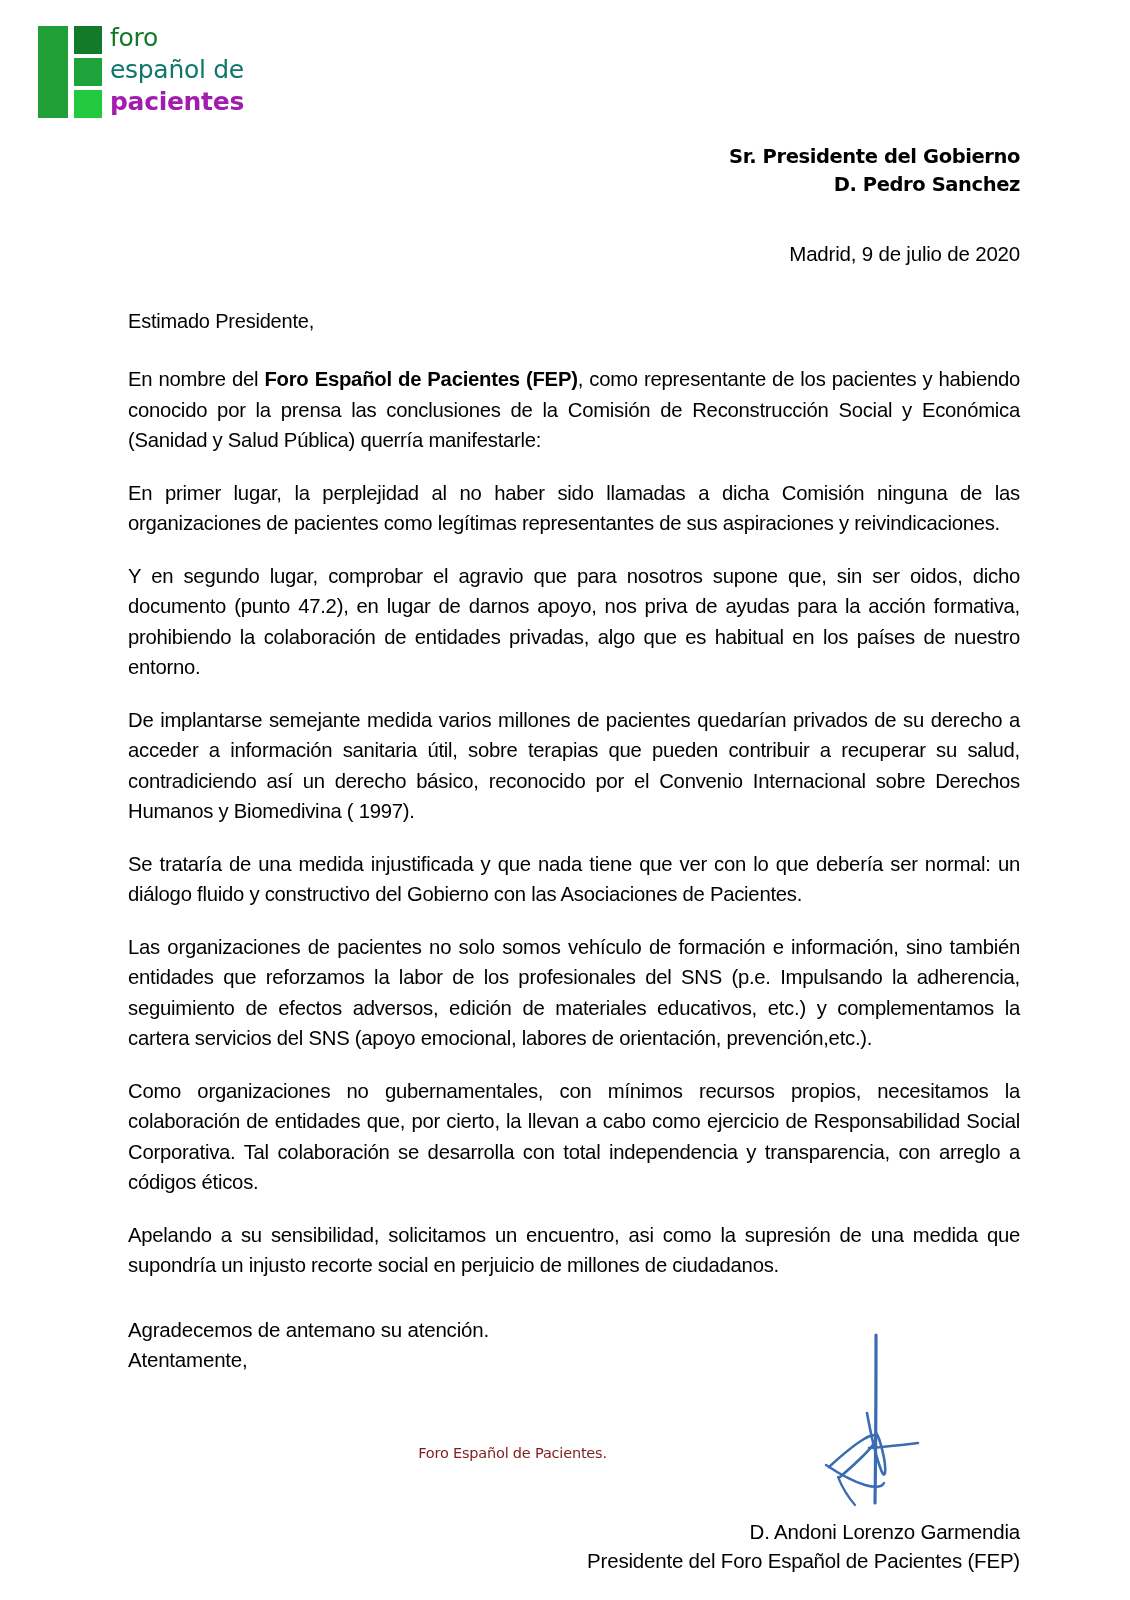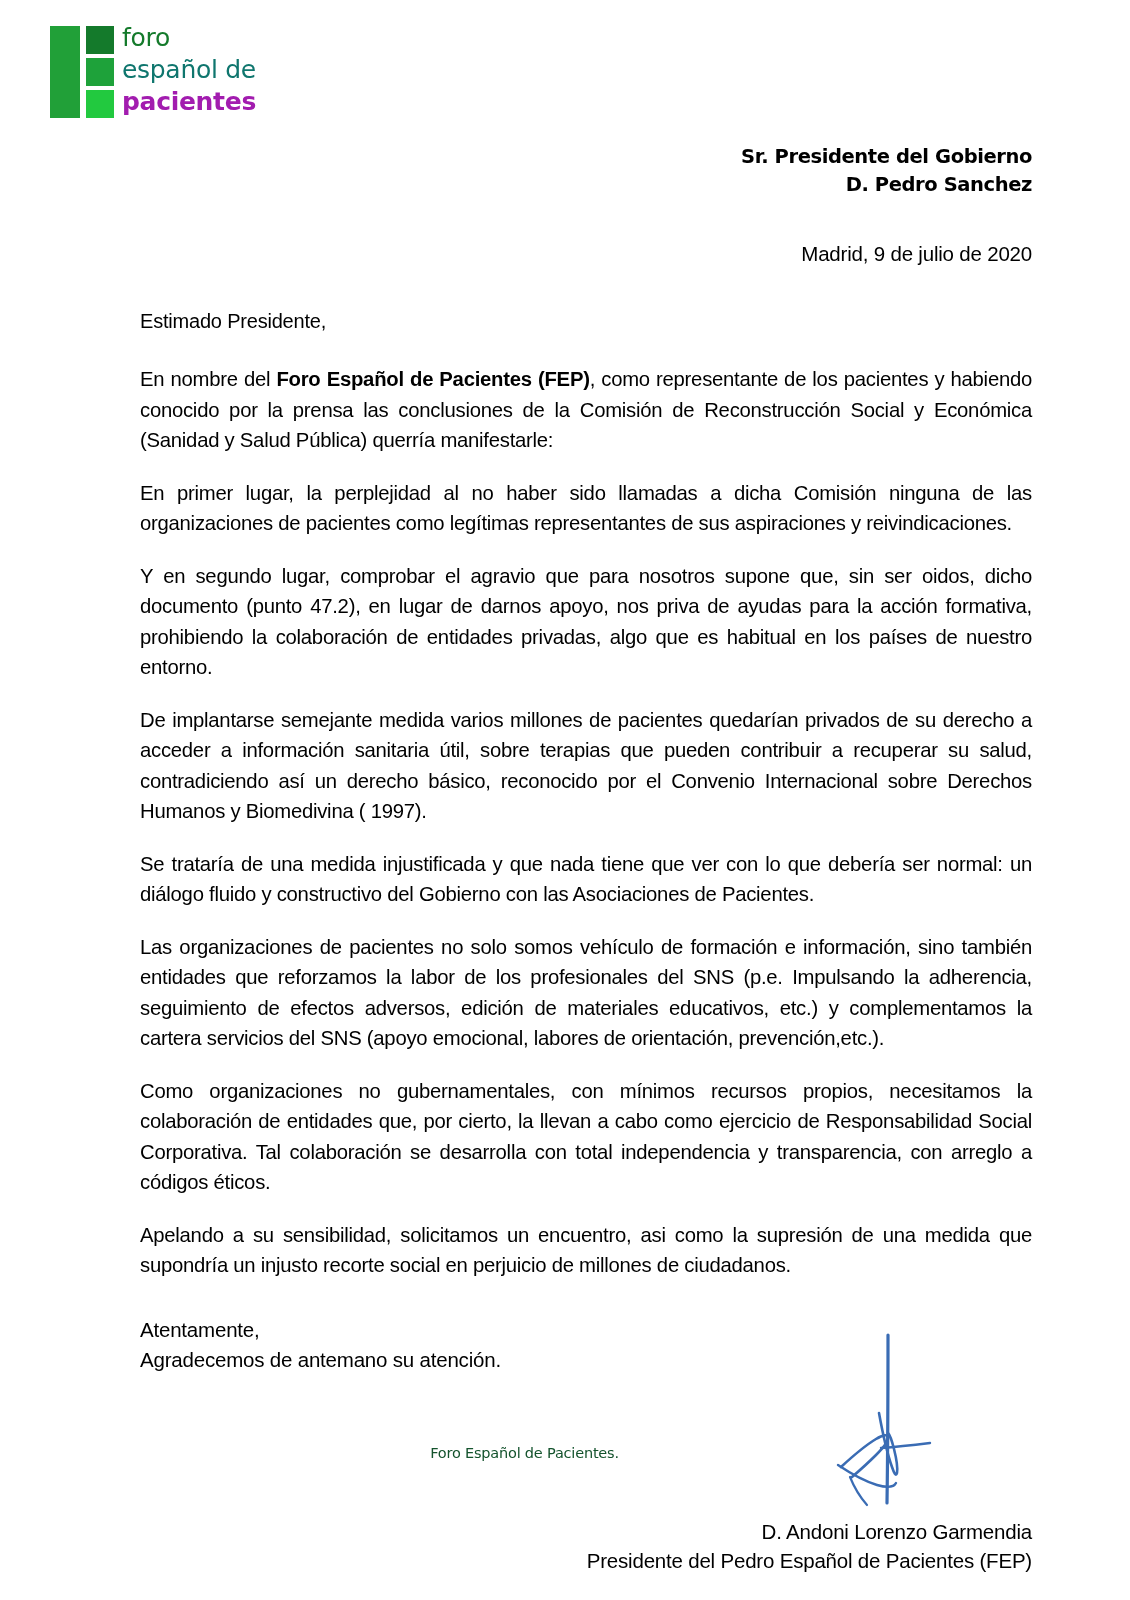--- a/index.html
+++ b/index.html
@@ -12,21 +12,20 @@
     font-family: "Liberation Sans", sans-serif;
     color: #000000;
   }
   .page {
     position: relative;
     width: 1025px;
     height: 1600px;
     background: #ffffff;
     overflow: hidden;
     box-sizing: border-box;
-    margin-left: 12px;
   }
 
   
   .logo {
     position: absolute;
     left: 38px;
     top: 22px;
     width: 240px;
     height: 100px;
   }
@@ -198,41 +197,41 @@
       <p class="body-par">En primer lugar, la perplejidad al no haber sido llamadas a dicha Comisión  ninguna de las organizaciones de pacientes como legítimas representantes de sus aspiraciones  y reivindicaciones.</p>
       <p class="body-par">Y en segundo lugar, comprobar el agravio que para nosotros supone  que, sin ser oidos, dicho documento  (punto 47.2), en lugar de darnos apoyo, nos priva de ayudas para la acción formativa, prohibiendo la colaboración de entidades privadas, algo que es habitual en los países de nuestro entorno.</p>
       <p class="body-par">De implantarse semejante medida varios millones de pacientes quedarían privados de su derecho a acceder a información sanitaria útil, sobre terapias que pueden contribuir a recuperar su salud, contradiciendo así un derecho básico,  reconocido por el Convenio Internacional sobre Derechos Humanos y Biomedivina ( 1997).</p>
       <p class="body-par">Se trataría de una medida injustificada y que nada tiene que ver con lo que debería ser normal: un diálogo fluido y constructivo del Gobierno con las Asociaciones de Pacientes.</p>
       <p class="body-par">Las organizaciones de pacientes no solo somos vehículo de formación e información, sino también entidades que reforzamos la labor de los profesionales del SNS (p.e. Impulsando la adherencia, seguimiento de efectos adversos, edición de materiales educativos, etc.) y complementamos la cartera servicios del SNS (apoyo emocional, labores de orientación, prevención,etc.).</p>
       <p class="body-par">Como organizaciones no gubernamentales, con mínimos recursos propios, necesitamos la colaboración de entidades que, por cierto, la llevan a cabo como ejercicio de Responsabilidad Social Corporativa. Tal colaboración se desarrolla con total independencia y transparencia, con arreglo a códigos éticos.</p>
       <p class="body-par">Apelando a su sensibilidad, solicitamos un encuentro, asi como la supresión de una medida que supondría un injusto recorte social en perjuicio de millones de ciudadanos.</p>
     </div>
 
     <div class="closing">
+      <div>Agradecemos de antemano su atención.</div>
       <div>Atentamente,</div>
-      <div>Agradecemos de antemano su atención.</div>
     </div>
 
     <div class="sig-area">
       <svg class="sig-svg" width="190" height="190" viewBox="0 0 190 190">
         <g fill="none" stroke="#3a6cb4" stroke-linecap="round" stroke-linejoin="round">
           <path d="M104 18 C104 60 104 118 103 186" stroke-width="3.2"></path>
           <path d="M95 96 C99 118 103 136 108 150 C110 156 112 160 113 156 C114 150 112 140 110 132 C108 124 106 118 104 116" stroke-width="2.6"></path>
           <path d="M57 150 C70 138 82 128 92 122 C99 118 103 117 104 120 C105 124 100 130 92 138 C84 146 75 154 68 160" stroke-width="2.6"></path>
           <path d="M97 131 C112 130 130 128 146 126" stroke-width="2.4"></path>
           <path d="M54 148 C66 156 80 164 93 168 C103 171 110 170 112 166" stroke-width="2.4"></path>
           <path d="M66 160 C70 170 76 180 83 188" stroke-width="2.2"></path>
         </g>
       </svg>
     </div>
 
     <div class="signer">
       <div>D. Andoni Lorenzo Garmendia</div>
-      <div>Presidente del Pedro Español de Pacientes (FEP)</div>
-    </div>
-
-  </div>
-
-  <div class="footer" style="color: #14532d;">
+      <div>Presidente del Foro Español de Pacientes (FEP)</div>
+    </div>
+
+  </div>
+
+  <div class="footer" style="color: #7f1d1d;">
     <div class="f1">Foro Español de Pacientes.</div>
   </div>
 
 </div>
 
 </body></html>

